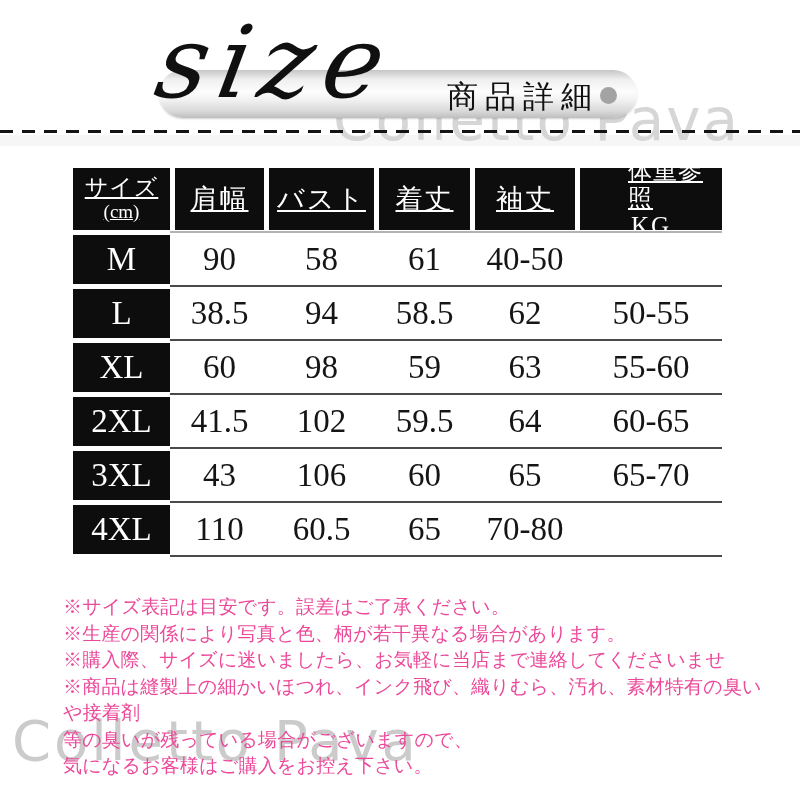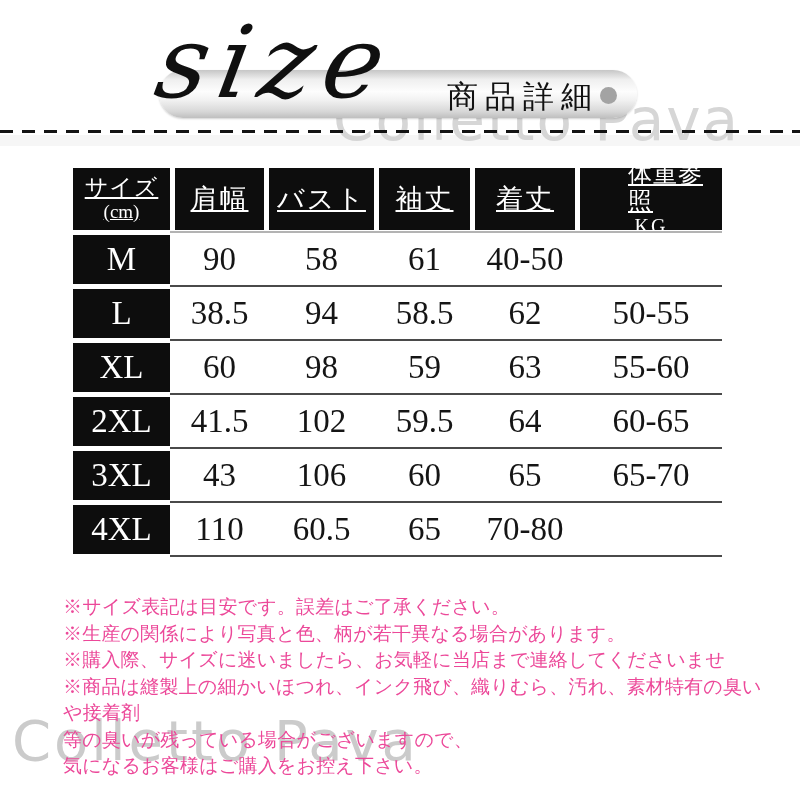--- a/index.html
+++ b/index.html
@@ -51,21 +51,21 @@
   }
   .th{
     background:#0d0d0d;color:#fff;height:62px;
     display:flex;flex-direction:column;align-items:center;justify-content:center;
     font-family:"Liberation Serif", serif;line-height:1.12;text-decoration:underline;
   }
   .th .main{font-size:27px;letter-spacing:2px;}
   .th.two-line .main{font-size:23px;letter-spacing:1px;}
   .th.two-line .sub{font-size:19px;letter-spacing:0;text-align:center;}
   .th.weight .main{font-size:24px;letter-spacing:1px;margin-left:48px;}
-  .th.weight .sub{font-size:20px;letter-spacing:2px;}
+  .th.weight .sub{font-size:25px;letter-spacing:2px;}
   .td{
     height:49px;display:flex;align-items:center;justify-content:center;
     font-family:"Liberation Serif", serif;font-size:33px;color:#151515;
     background:transparent;white-space:nowrap;
   }
   .td-size{background:#0d0d0d;color:#fff;}
   .sep-blank{grid-column:1 / 2;height:5px;background:#fff;}
   .sep-line{grid-column:2 / 7;height:5px;position:relative;}
   .sep-line::before{
     content:"";position:absolute;left:-5px;right:0;top:1px;height:2px;background:#4a4a4a;
@@ -103,24 +103,24 @@
     <span class="main">サイズ</span>
     <span class="sub">(cm)</span>
   </div>
   <div class="th">
     <span class="main">肩幅</span>
   </div>
   <div class="th">
     <span class="main">バスト</span>
   </div>
   <div class="th">
-    <span class="main">袖丈</span>
+    <span class="main">着丈</span>
   </div>
   <div class="th">
-    <span class="main">着丈</span>
+    <span class="main">袖丈</span>
   </div>
   <div class="th weight">
     <span class="main">体重参照</span>
     <span class="sub">KG</span>
   </div>
   <div class="sep-blank"></div>
   <div class="sep-line light"></div>
 
   <div class="td td-size">M</div>
   <div class="td">90</div>

